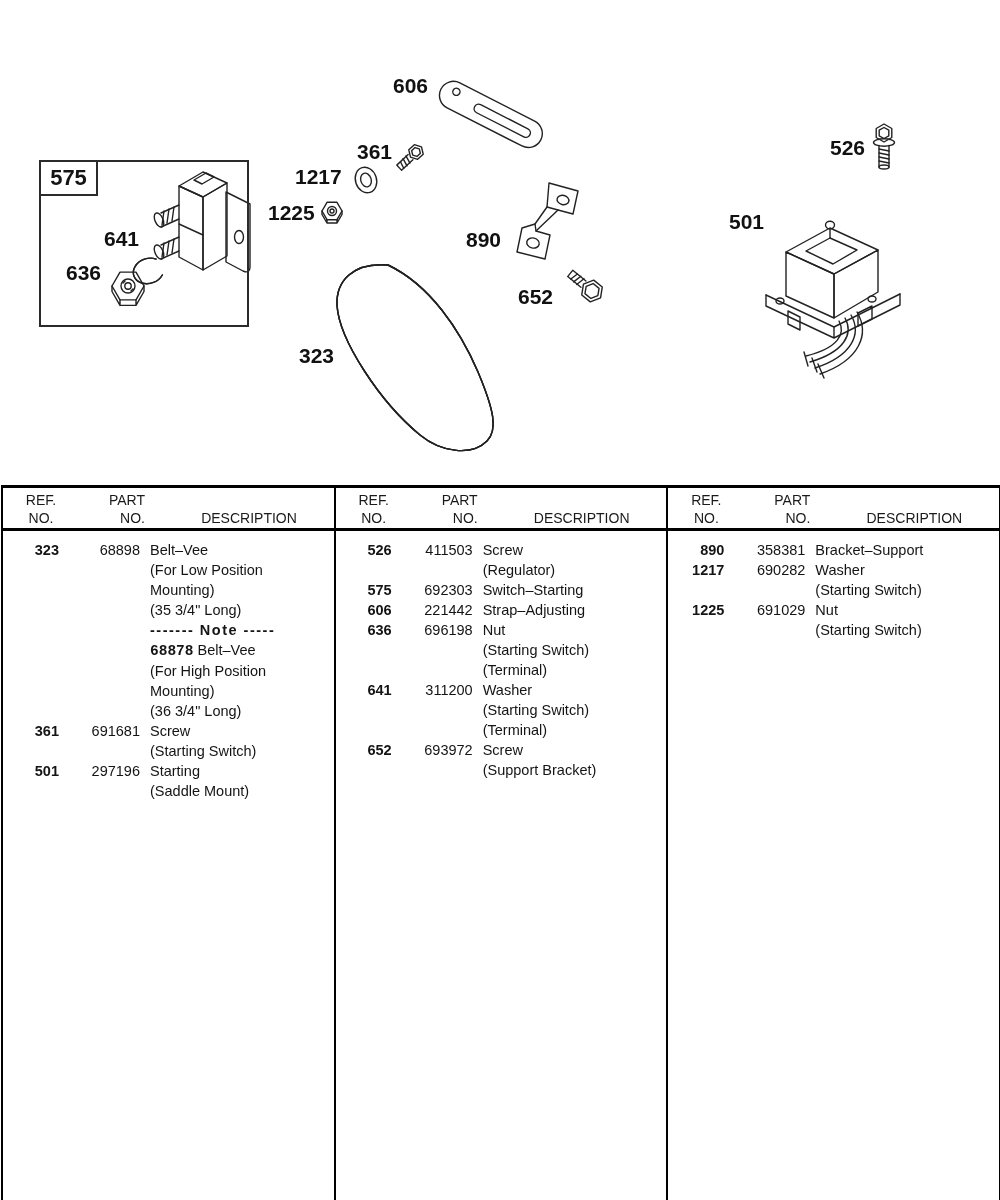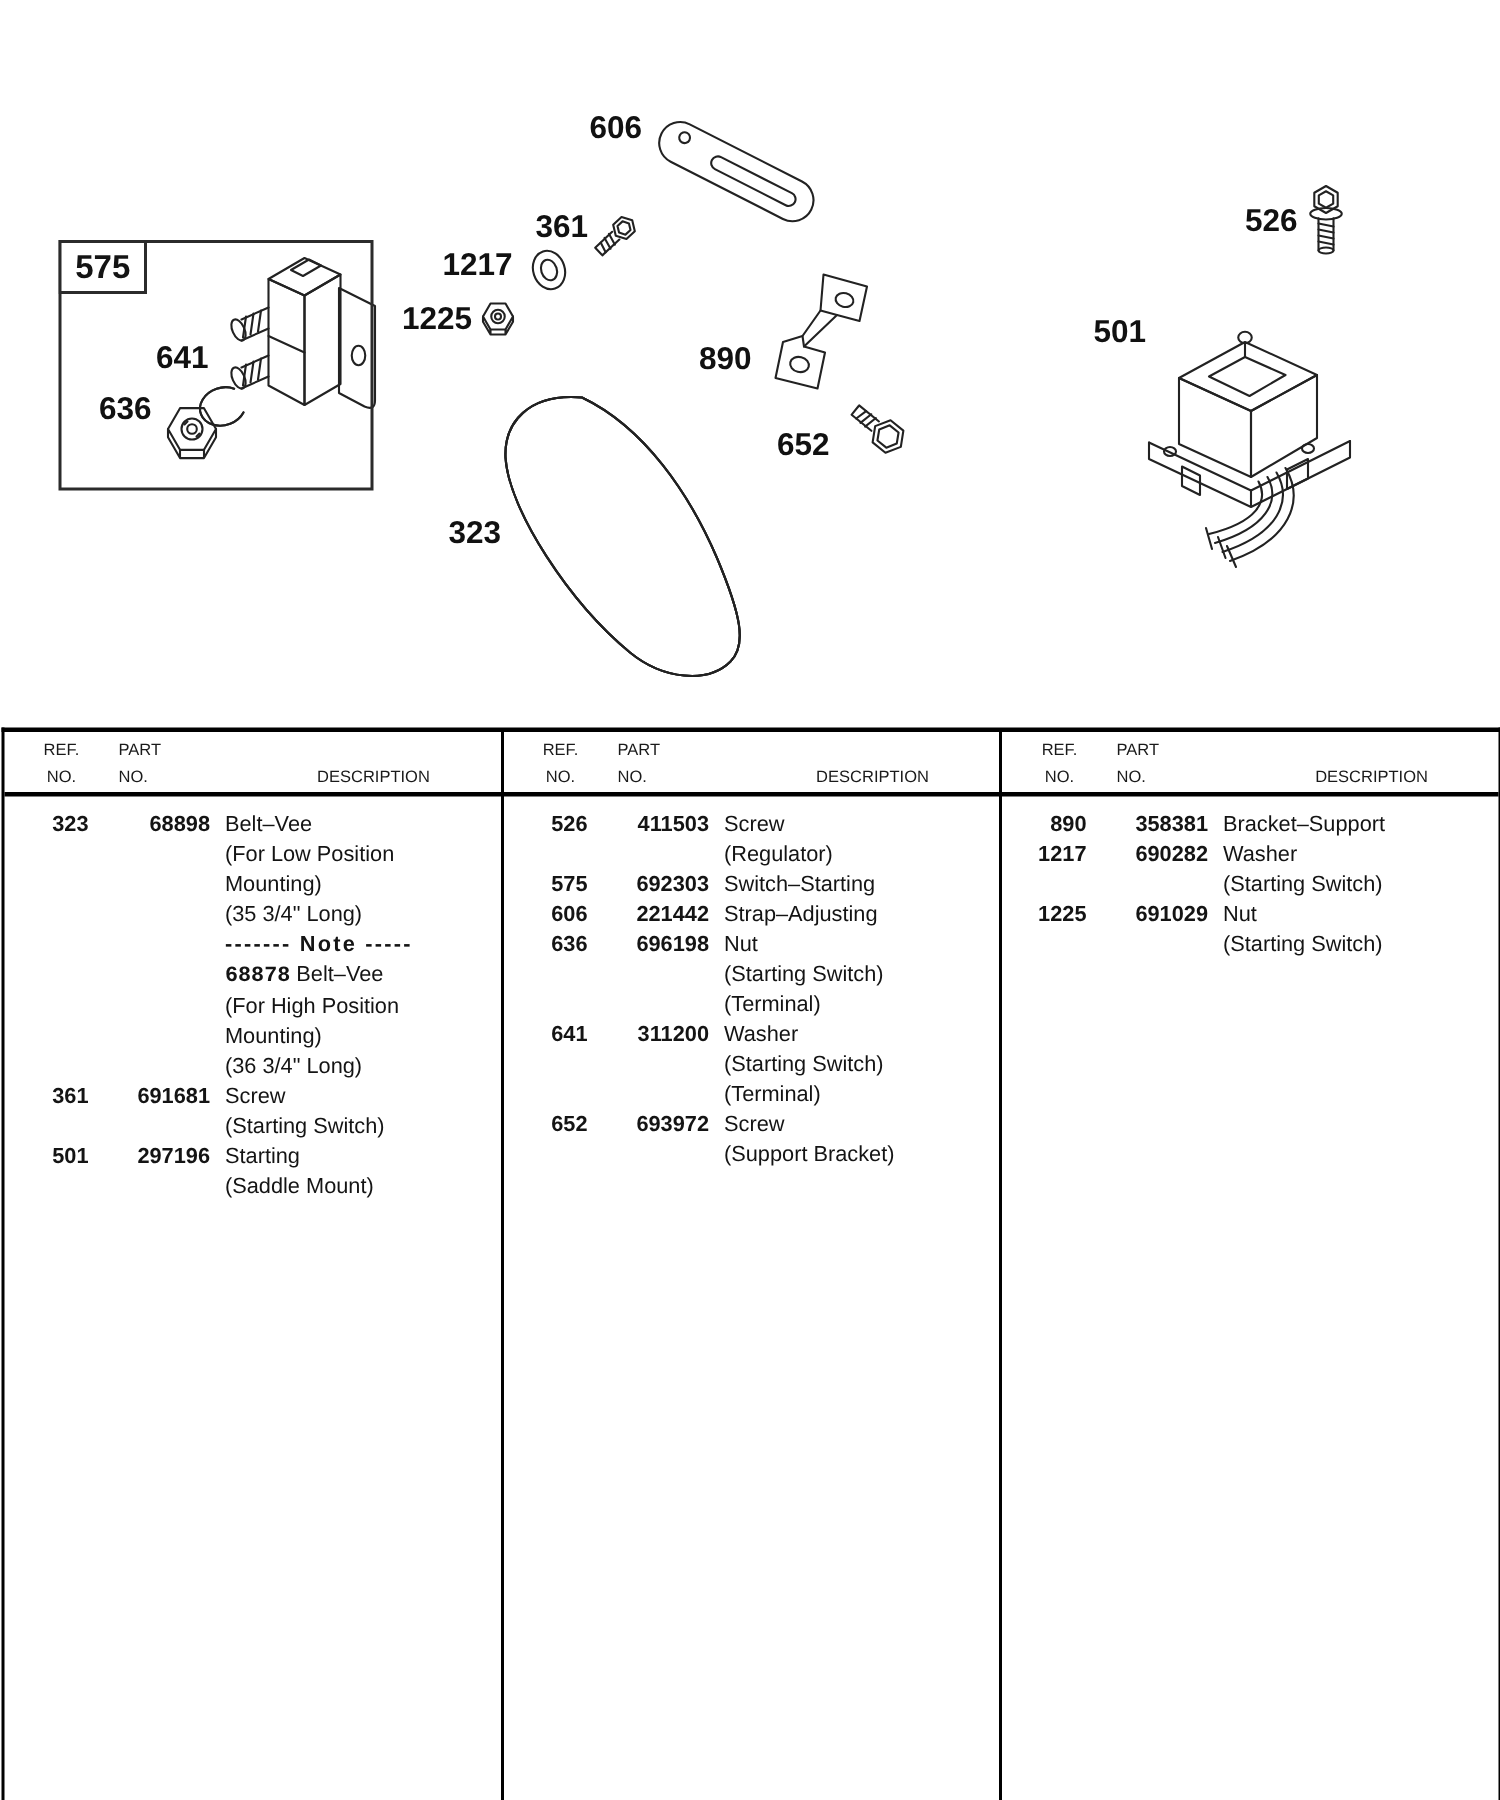--- a/index.html
+++ b/index.html
@@ -12,28 +12,28 @@
   .inset-tag{position:absolute;left:-2px;top:-2px;width:55px;height:32px;border:2px solid #2b2b2b;
              background:#fff;display:flex;align-items:center;justify-content:center;
              font-size:22px;font-weight:700;}
   
   .parts-table{position:absolute;left:1px;top:485px;width:996px;bottom:0;
                border-top:3px solid #000;border-left:2px solid #000;border-right:2px solid #000;
                display:flex;background:#fff;}
   .tcol{flex:1 1 0;min-width:0;}
   .tcol + .tcol{border-left:2px solid #000;}
   .thead{height:40px;border-bottom:3px solid #000;position:relative;
-         font-size:11px;line-height:18px;color:#1a1a1a;}
+         font-size:14px;line-height:18px;color:#1a1a1a;}
   .h-ref {position:absolute;left:10px; top:3px; width:56px; text-align:center;}
-  .h-part{position:absolute;left:76px; top:3px; width:66px; text-align:left;}
+  .h-part{position:absolute;left:76px; top:3px; width:66px; text-align:right;}
   .h-desc{position:absolute;left:176px;top:21px;width:140px;text-align:center;}
   .tbody{padding-top:9px;}
   .trow{display:flex;line-height:20px;font-size:14.5px;}
   .c-ref {width:56px;flex:none;text-align:right;font-weight:700;}
-  .c-part{width:81px;flex:none;text-align:right;font-weight:700;}
+  .c-part{width:81px;flex:none;text-align:right;font-weight:400;}
   .c-desc{flex:1;padding-left:10px;white-space:nowrap;}
   .c-desc b{font-weight:700;font-family:Liberation Mono, monospace;}
   .note-line{font-weight:700;letter-spacing:1.5px;}
   
   .ln, .art path, .art rect, .art circle, .art ellipse, .art polygon{
     stroke:#222;fill:none;stroke-width:1.4;stroke-linejoin:round;stroke-linecap:round;}
   .wfill{fill:#fff;}
 </style>
 </head>
 <body>

